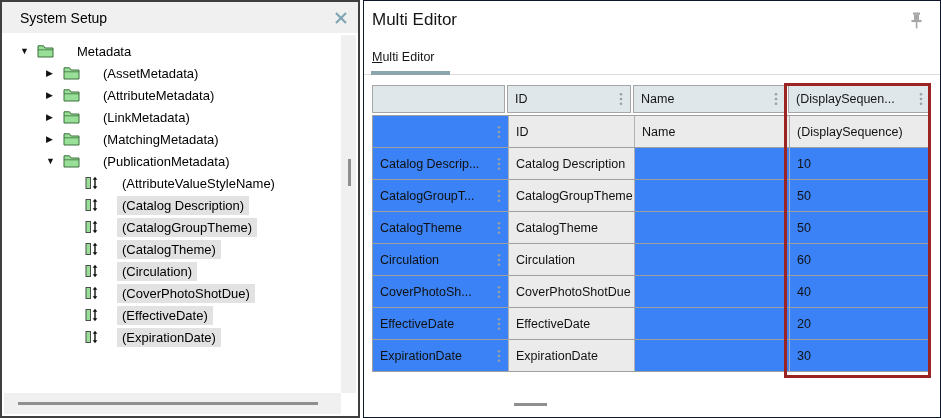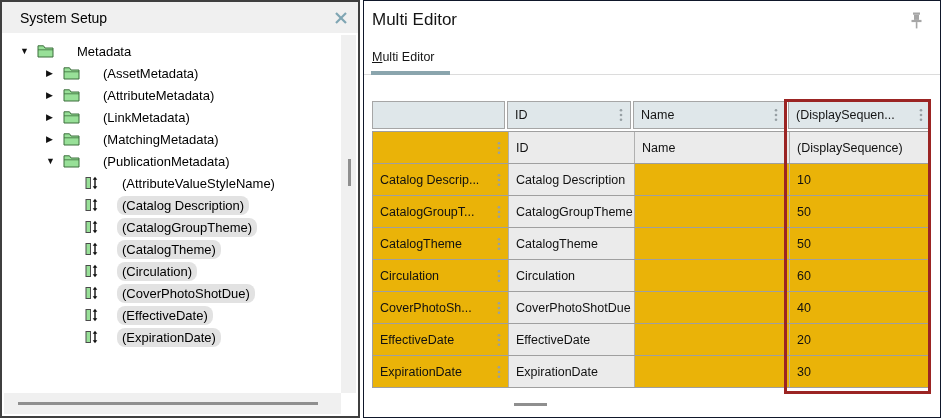--- a/index.html
+++ b/index.html
@@ -22,49 +22,49 @@
   .panel-title{font-size:14px;color:#000000;flex:1 1 auto;}
   .close-btn{width:16px;height:16px;display:flex;align-items:center;justify-content:center;}
   .tree{position:absolute;left:0;top:38px;width:338px;}
   .tree-row{height:22px;display:flex;align-items:center;font-size:13px;color:#000;white-space:nowrap;}
   .tree-row.lvl1{padding-left:18px;}
   .tree-row.lvl2{padding-left:44px;}
   .tree-row.lvl3{padding-left:83px;}
   .expander{width:17px;font-size:9px;color:#111;flex:0 0 auto;}
   .tree-icon{flex:0 0 auto;margin-right:2px;}
   .tree-label{padding:2px 5px;margin-left:16px;}
-  .tree-label.selected{background:#e2e2e2;border-radius:8px;}
+  .tree-label.selected{background:#e2e2e2;}
   .vscroll-track{position:absolute;top:33px;right:2px;bottom:23px;width:15px;background:#f0f0f0;}
   .vscroll-thumb{position:absolute;top:124px;right:5px;width:3px;height:27px;background:#8f8f8f;}
   .hscroll-track{position:absolute;left:2px;right:17px;bottom:2px;height:21px;background:#f0f0f0;}
   .hscroll-thumb{position:absolute;left:14px;top:9px;width:300px;height:3px;background:#8f8f8f;}
   
   .right-panel{
     position:absolute;left:363px;top:0;width:578px;height:418px;
     border:1px solid #0f172a;box-sizing:border-box;background:#fff;
   }
   .rp-title{position:absolute;left:8px;top:9px;font-size:17px;color:#151515;}
   .pin-btn{position:absolute;right:17px;top:11px;}
   .tab-item{position:absolute;left:8px;top:49px;font-size:12.5px;color:#151515;}
   .tab-item u{text-decoration:underline;}
   .tabstrip-line{position:absolute;left:0;right:0;top:73px;height:1px;background:#dcdcdc;}
   .tab-active-bar{position:absolute;left:7px;top:70px;width:79px;height:4px;background:#8aa5ad;}
   
-  .grid-table{position:absolute;left:8px;top:100px;width:559px;}
+  .grid-table{position:absolute;left:8px;top:84px;width:559px;}
   .ghead{display:grid;grid-template-columns:133px 124px 153px 143px;column-gap:2px;}
   .ghead-cell{
     background:#dfe7ea;border:1px solid #a6a6a6;height:28px;box-sizing:border-box;
     display:flex;align-items:center;padding:0 7px;font-size:12.5px;
   }
   .gbody{margin-top:2px;border:1px solid #9f9f9f;}
   .trow{display:grid;grid-template-columns:135px 126px 155px 141px;height:31px;border-bottom:1px solid #9f9f9f;}
   .trow:last-child{border-bottom:none;}
   .cell{
     display:flex;align-items:center;padding:0 7px;font-size:12.5px;color:#111;
-    box-sizing:border-box;background:#eab308;border-left:1px solid #b0b0b0;overflow:hidden;white-space:nowrap;
+    box-sizing:border-box;background:#3b82f6;border-left:1px solid #b0b0b0;overflow:hidden;white-space:nowrap;
   }
   .cell:first-child{border-left:none;}
   .cell.gray{background:#ebebeb;}
   .cell-label{flex:0 1 auto;}
   .spacer{flex:1 1 auto;}
   .dots{flex:0 0 auto;}
   .highlight-box{
     position:absolute;left:412px;top:-2px;width:147px;height:295px;
     border:3px solid #9b2423;box-sizing:border-box;pointer-events:none;z-index:5;
   }

